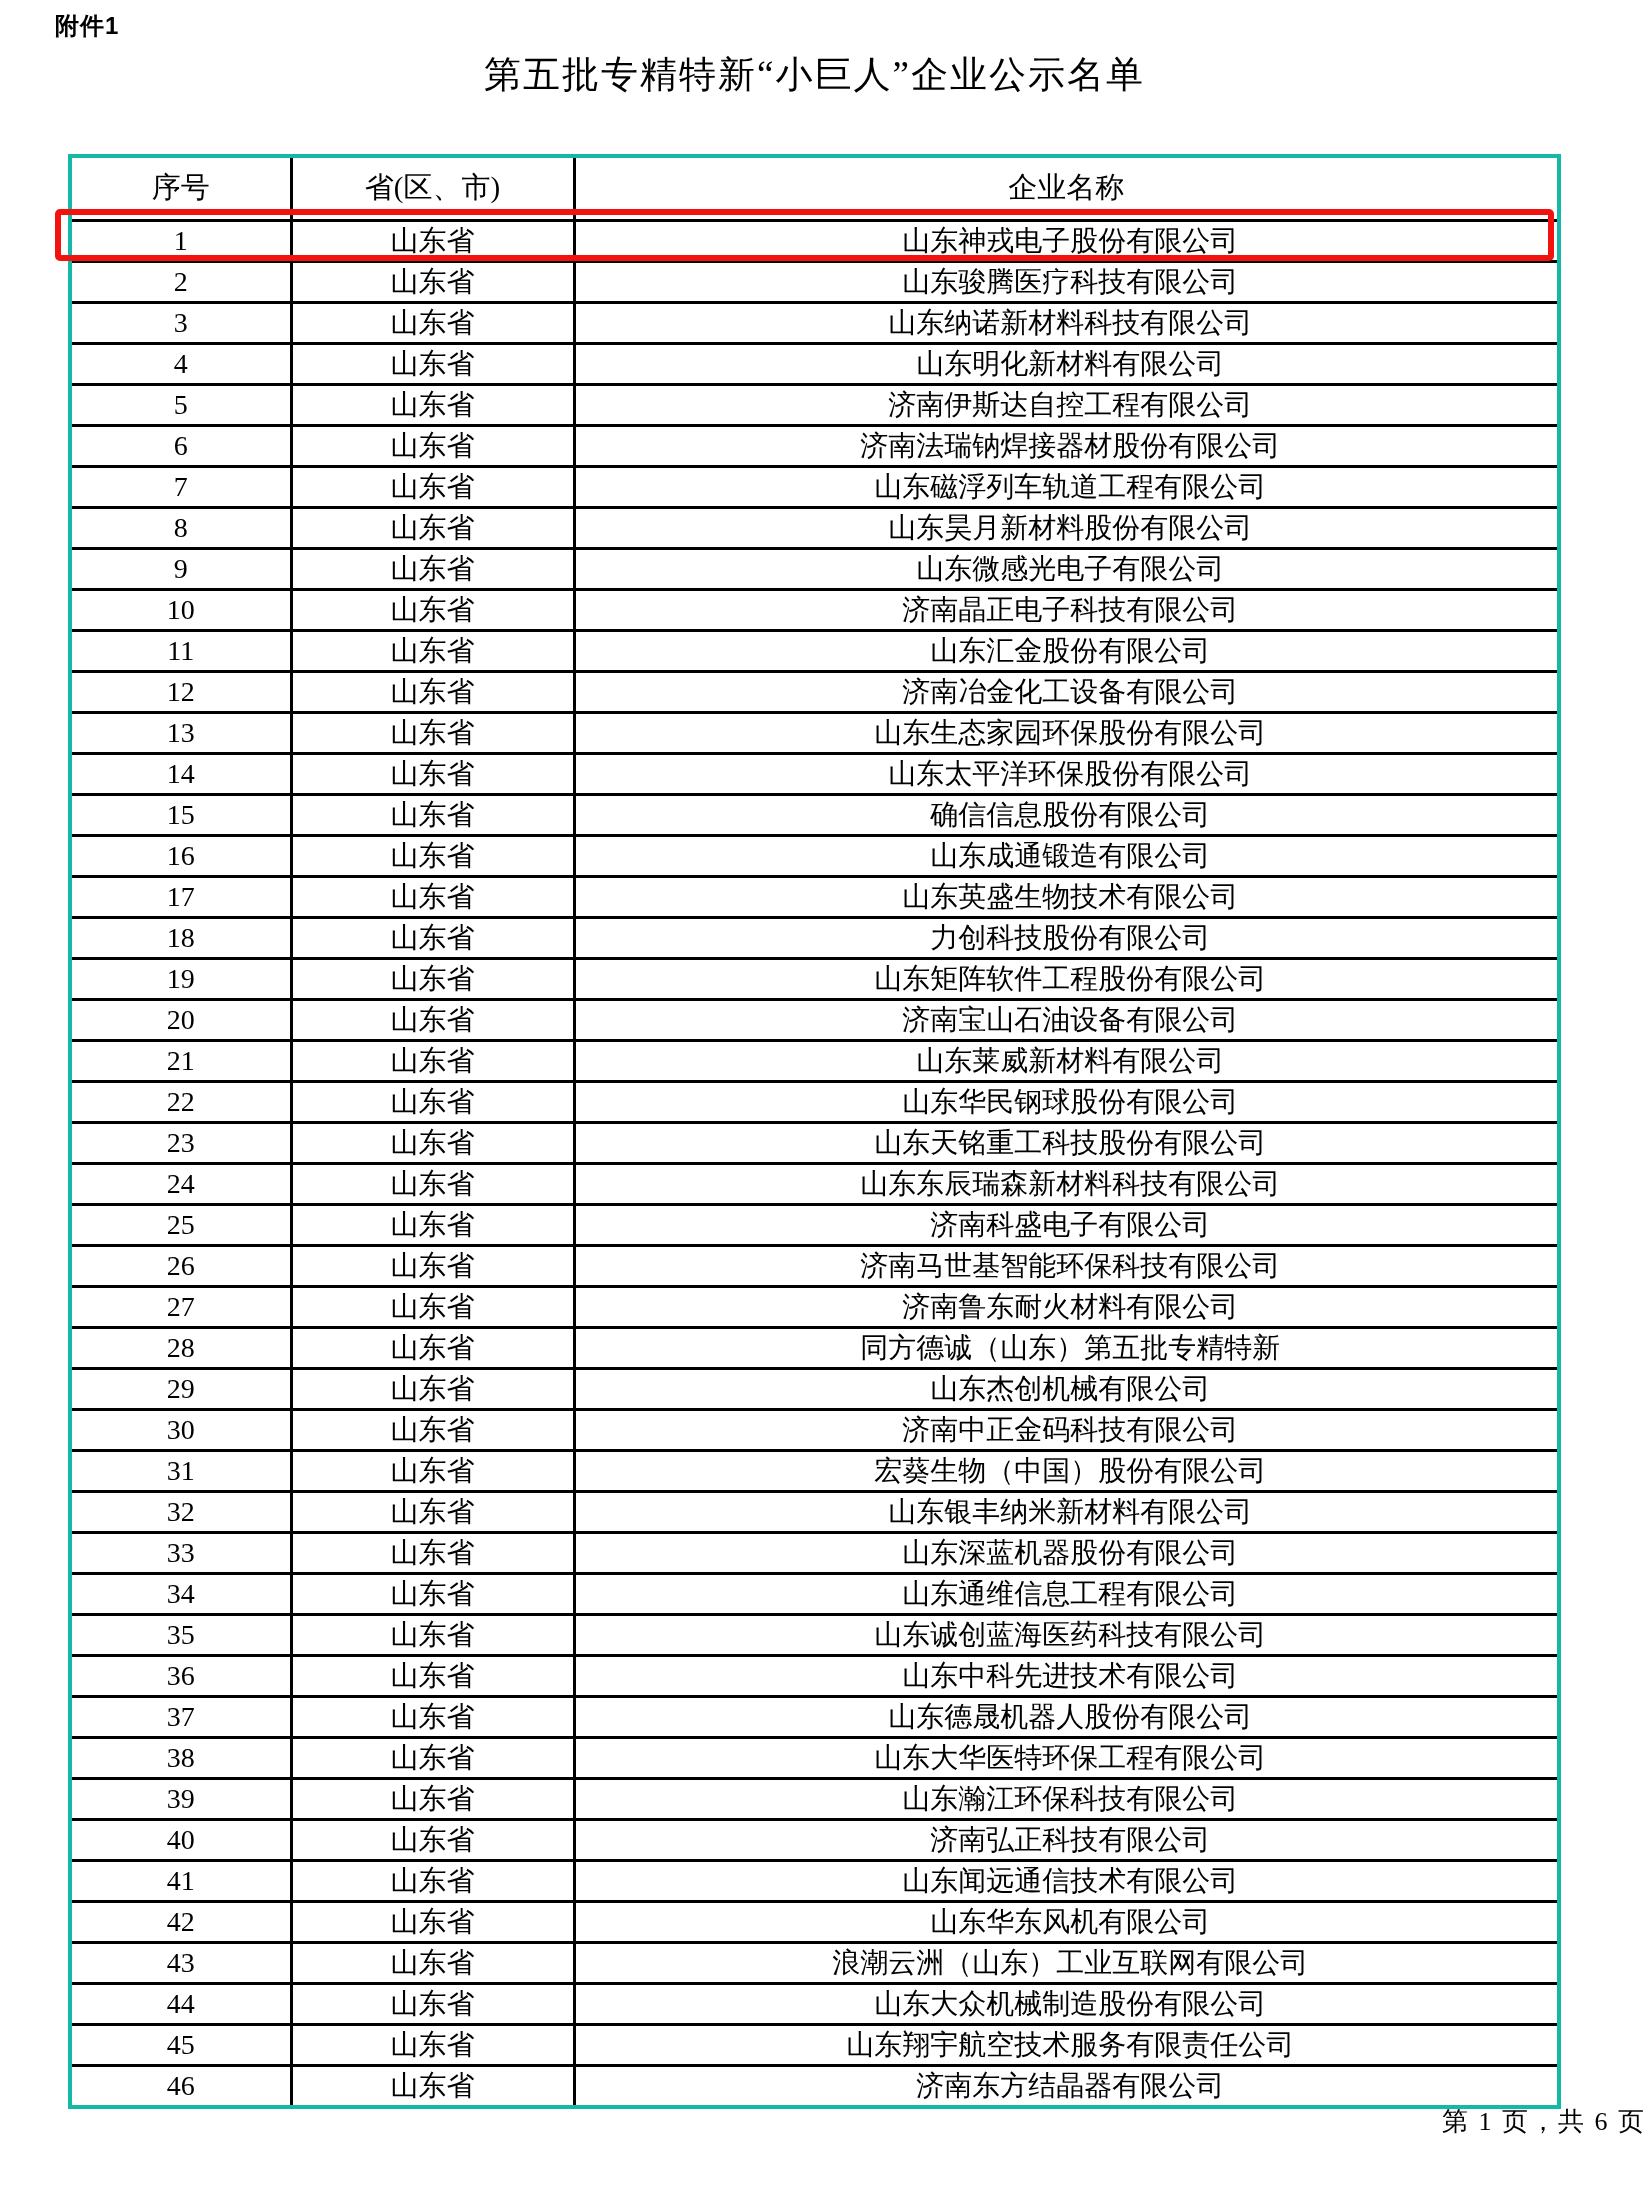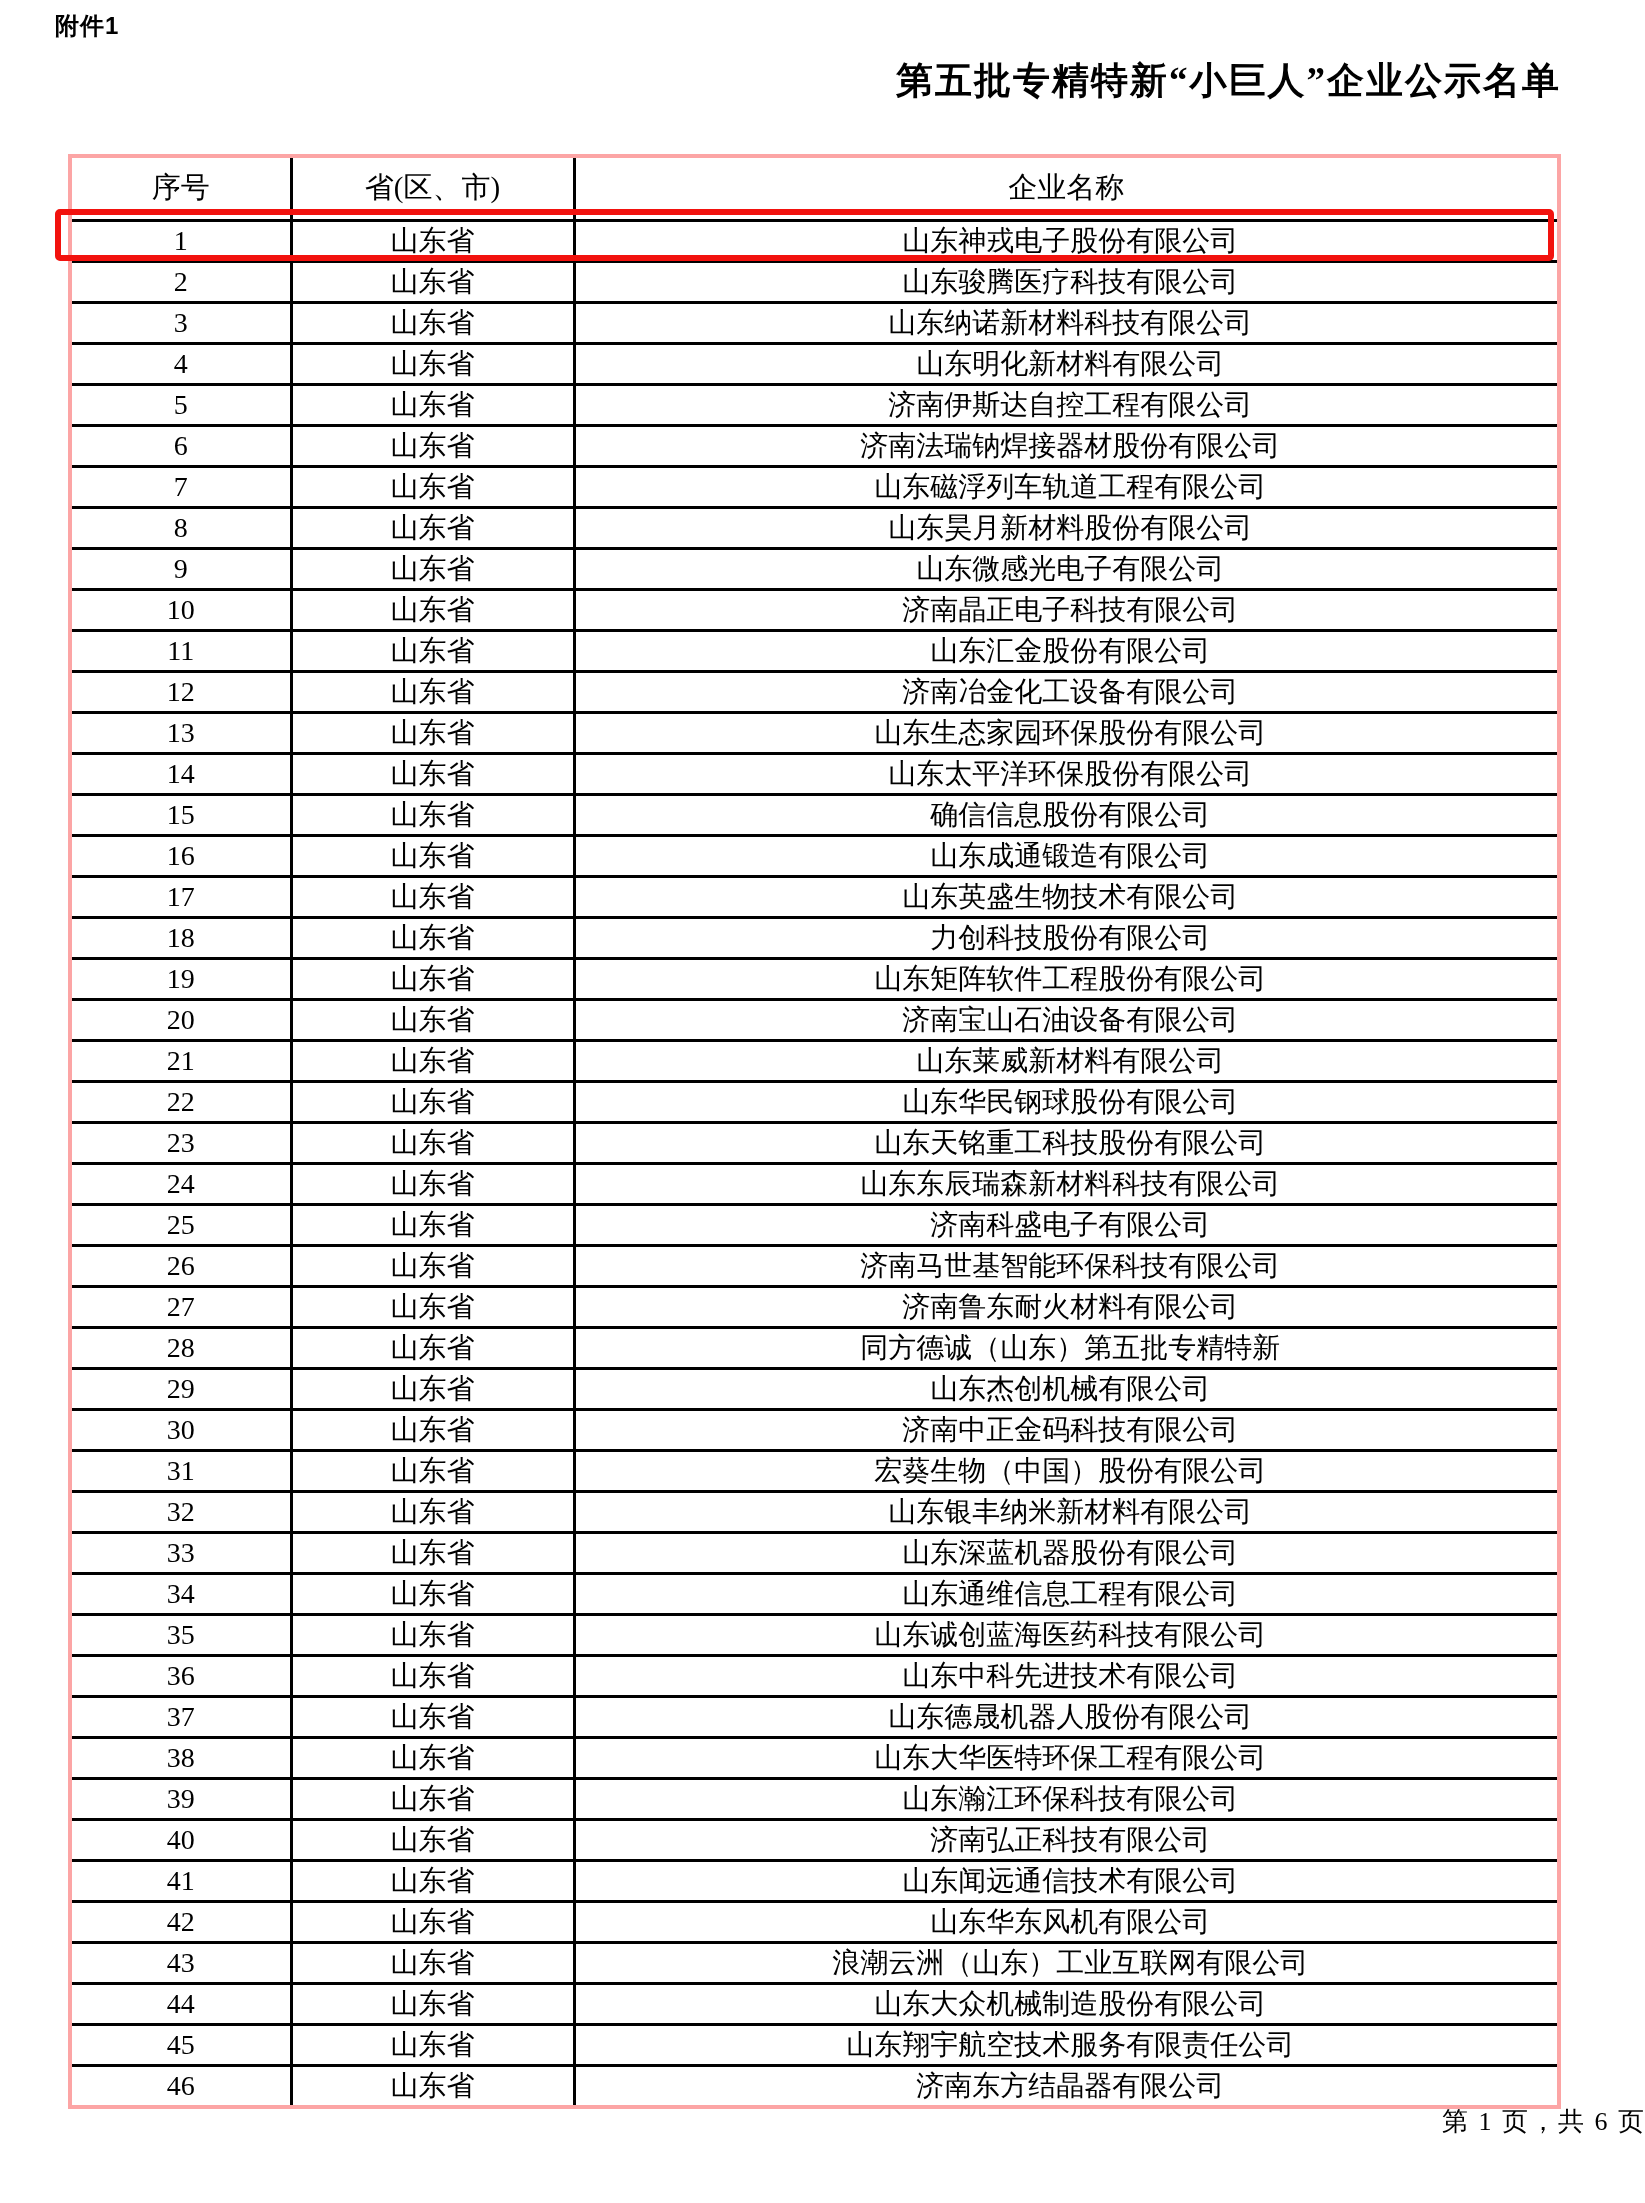--- a/index.html
+++ b/index.html
@@ -16,39 +16,39 @@
     left: 55px;
     top: 10px;
     font-family: "Liberation Sans", "DejaVu Sans", sans-serif;
     font-weight: bold;
     font-size: 24px;
     letter-spacing: 1px;
   }
   .title {
     position: absolute;
     left: 68px;
-    top: 56px;
+    top: 50px;
     width: 1493px;
-    text-align: right;
+    text-align: center;
     font-family: "Liberation Serif", "DejaVu Serif", serif;
-    font-weight: bold;
+    font-weight: normal;
     font-size: 37px;
     letter-spacing: 2px;
   }
   .table-wrap {
     position: absolute;
     left: 68px;
     top: 154px;
     width: 1493px;
   }
   table {
     width: 100%;
     border-collapse: collapse;
     table-layout: fixed;
-    border: 4px solid #fca5a5;
+    border: 4px solid #14b8a6;
   }
   th, td {
     border: 3px solid #000000;
     font-size: 28px;
     font-weight: normal;
     overflow: hidden;
     white-space: nowrap;
   }
   thead th { height: 64px; text-align: center; font-size: 29px; }
   tbody td { height: 40px; }

